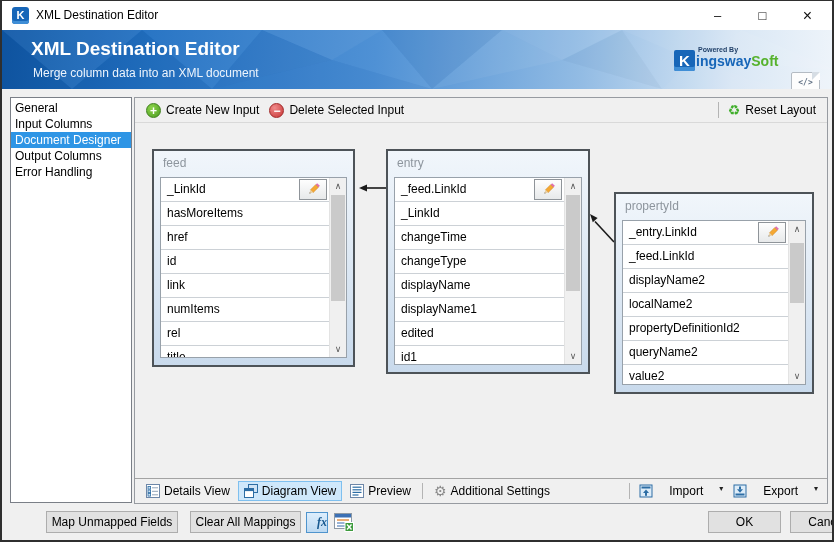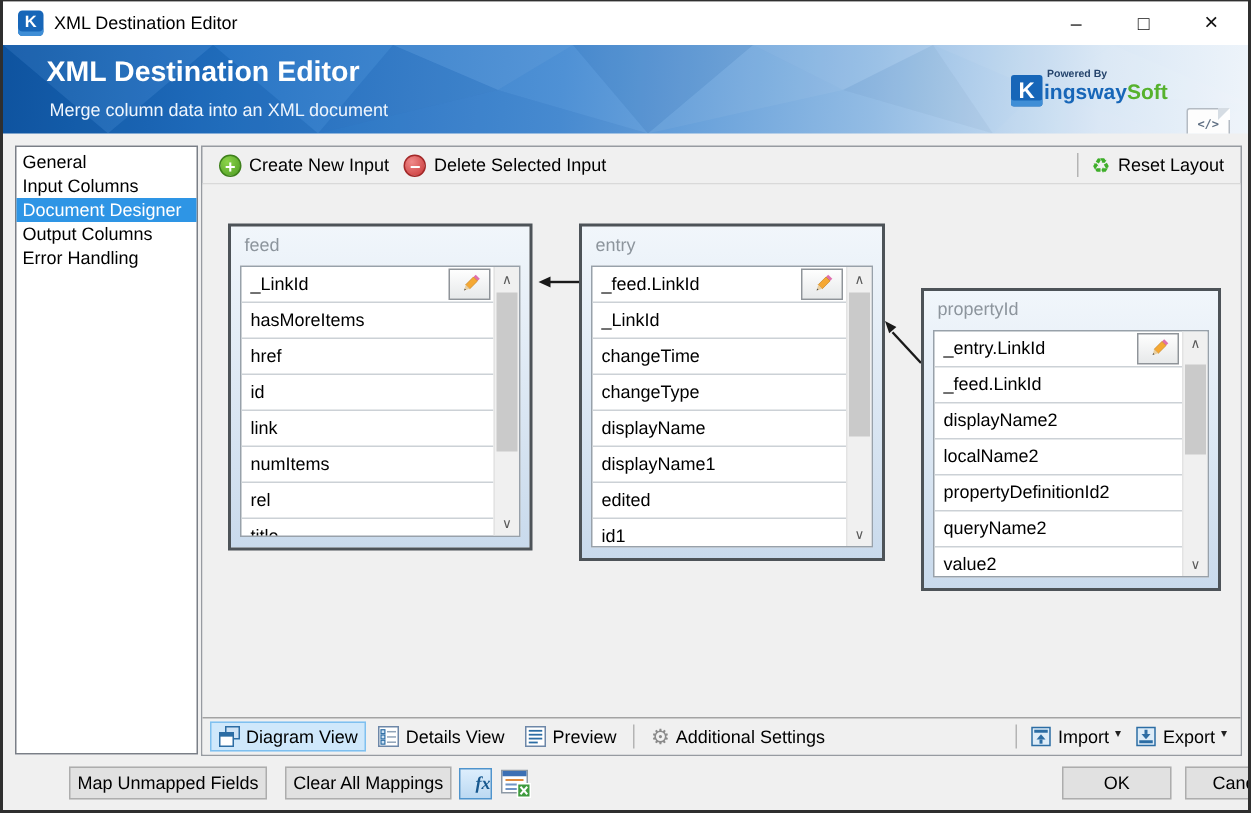--- a/index.html
+++ b/index.html
@@ -79,21 +79,21 @@
   .varrow.up { top:0; } .varrow.down { bottom:0; }
   .vthumb { position:absolute; left:1px; width:14px; background:#cacaca; cursor:default; }
 
   
   .tabstrip { position:absolute; left:0; right:0; bottom:0; height:25px; border-top:1px solid #a3a3a3;
               background:#f0f0f0; display:flex; align-items:center; padding:0 4px; font-size:12px; }
   .tab { display:flex; align-items:center; gap:4px; padding:2px 5px; margin:0 1px;
          border:1px solid transparent; cursor:default; }
   .tab.sel { background:#cfe8fb; border:1px solid #7fc0ef; }
   .gear { font-size:14px; color:#8a8a8a; line-height:14px; }
-  .iobtn { display:flex; align-items:flex-start; gap:4px; padding:2px 5px; cursor:default; }
+  .iobtn { display:flex; align-items:flex-start; gap:16px; padding:2px 5px; cursor:default; }
   .caret { font-size:8px; color:#222; }
 
   
   .footer { position:absolute; left:0; top:503px; width:100%; height:37px; background:#f0f0f0;margin-left:36px; }
   .btn { position:absolute; top:7px; height:22px; background:#e1e1e1; border:1px solid #adadad;
          font-size:12px; font-family:"Liberation Sans", sans-serif; text-align:center; line-height:20px;
          cursor:default; }
   .fxbtn { position:absolute; left:268px; top:8px; width:22px; height:21px; border:1px solid #4f94cd;
            background:linear-gradient(#ddeefd,#bcd9f2); color:#17588f; font-size:12px; font-weight:bold;
            font-style:italic; font-family:"Liberation Serif", serif; text-align:right; line-height:19px;
@@ -269,39 +269,39 @@
           <div class="vscroll">
             <div class="varrow up">∧</div>
             <div class="vthumb" style="top:22px; height:60px;"></div>
             <div class="varrow down">∨</div>
           </div>
         </div>
       </div>
     </div>
 
     <div class="tabstrip">
-      <div class="tab sel">
-        <svg width="14" height="14" viewBox="0 0 14 14">
-          <rect x="4.5" y="0.5" width="9" height="8" fill="#cfe3f5" stroke="#2c6da4"></rect>
-          <rect x="0.5" y="4.5" width="9" height="9" fill="#ffffff" stroke="#2c6da4"></rect>
-          <rect x="0.5" y="4.5" width="9" height="2.6" fill="#2c6da4"></rect>
-        </svg>
-        <span>Diagram View</span>
-      </div>
       <div class="tab">
         <svg width="14" height="14" viewBox="0 0 14 14">
           <rect x="0.5" y="0.5" width="13" height="13" fill="#ffffff" stroke="#6d87a8"></rect>
           <rect x="2" y="2.5" width="2.6" height="2.6" fill="#cfe3f5" stroke="#2c6da4" stroke-width="0.8"></rect>
           <rect x="2" y="6" width="2.6" height="2.6" fill="#cfe3f5" stroke="#2c6da4" stroke-width="0.8"></rect>
           <rect x="2" y="9.5" width="2.6" height="2.6" fill="#cfe3f5" stroke="#2c6da4" stroke-width="0.8"></rect>
           <line x1="6" y1="3.8" x2="12" y2="3.8" stroke="#8fa3b8"></line>
           <line x1="6" y1="7.3" x2="12" y2="7.3" stroke="#8fa3b8"></line>
           <line x1="6" y1="10.8" x2="12" y2="10.8" stroke="#8fa3b8"></line>
         </svg>
         <span>Details View</span>
+      </div>
+      <div class="tab sel">
+        <svg width="14" height="14" viewBox="0 0 14 14">
+          <rect x="4.5" y="0.5" width="9" height="8" fill="#cfe3f5" stroke="#2c6da4"></rect>
+          <rect x="0.5" y="4.5" width="9" height="9" fill="#ffffff" stroke="#2c6da4"></rect>
+          <rect x="0.5" y="4.5" width="9" height="2.6" fill="#2c6da4"></rect>
+        </svg>
+        <span>Diagram View</span>
       </div>
       <div class="tab">
         <svg width="14" height="14" viewBox="0 0 14 14">
           <rect x="0.5" y="0.5" width="13" height="13" fill="#ffffff" stroke="#6d87a8"></rect>
           <line x1="2.5" y1="3.2" x2="11.5" y2="3.2" stroke="#2c6da4" stroke-width="1.2"></line>
           <line x1="2.5" y1="5.8" x2="11.5" y2="5.8" stroke="#2c6da4" stroke-width="1.2"></line>
           <line x1="2.5" y1="8.4" x2="11.5" y2="8.4" stroke="#2c6da4" stroke-width="1.2"></line>
           <line x1="2.5" y1="11" x2="8.5" y2="11" stroke="#2c6da4" stroke-width="1.2"></line>
         </svg>
         <span>Preview</span>

